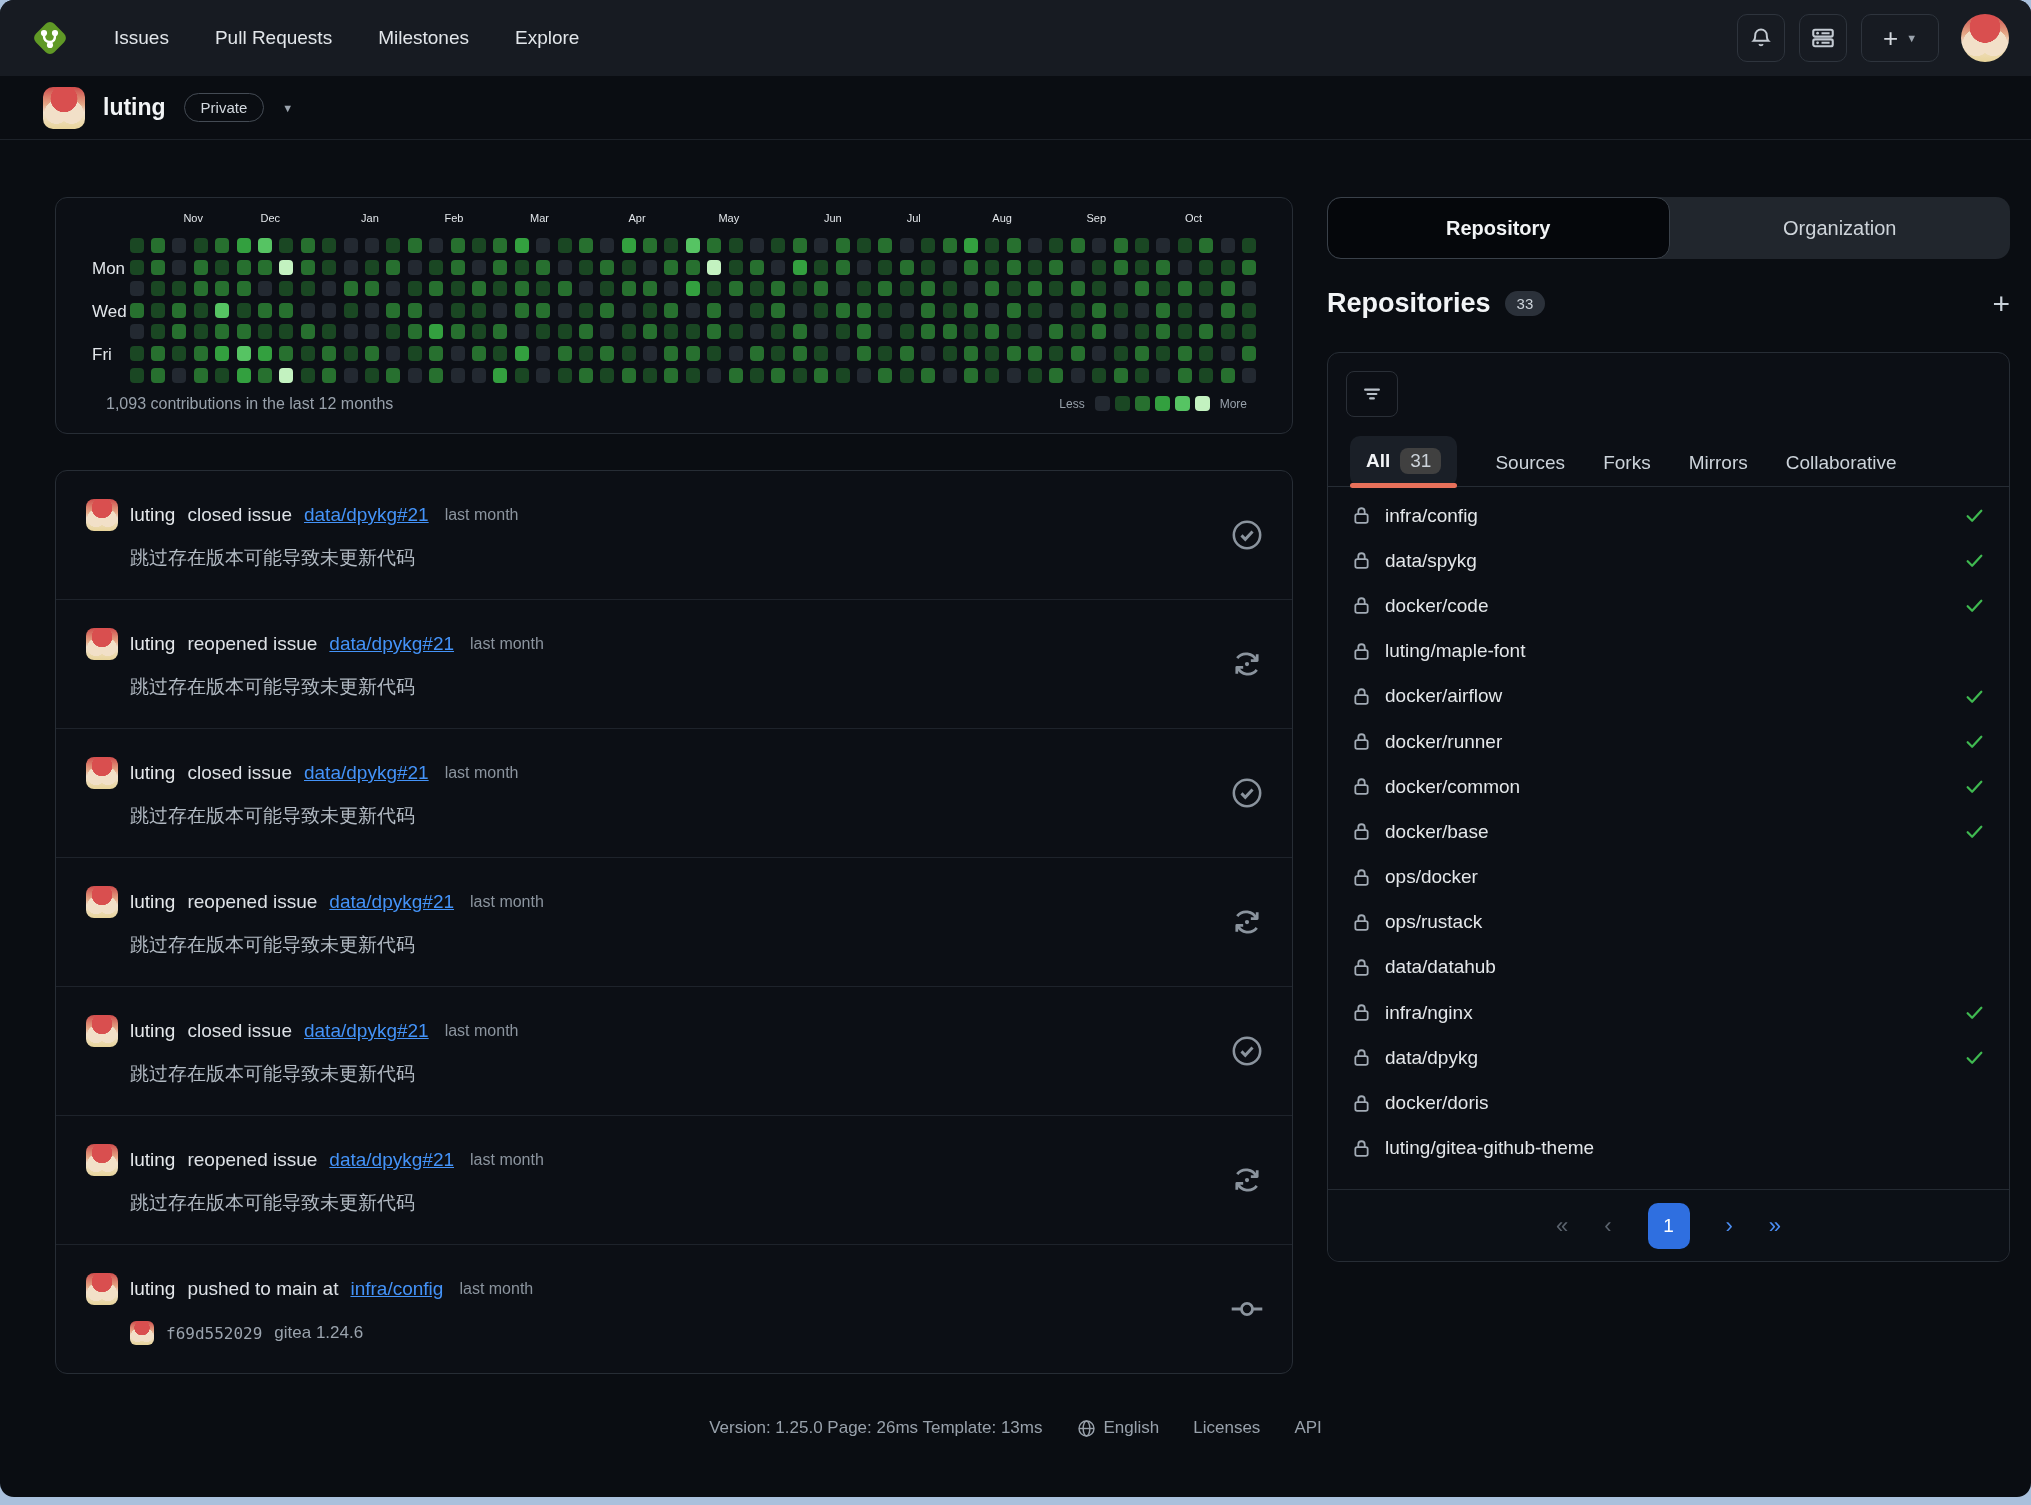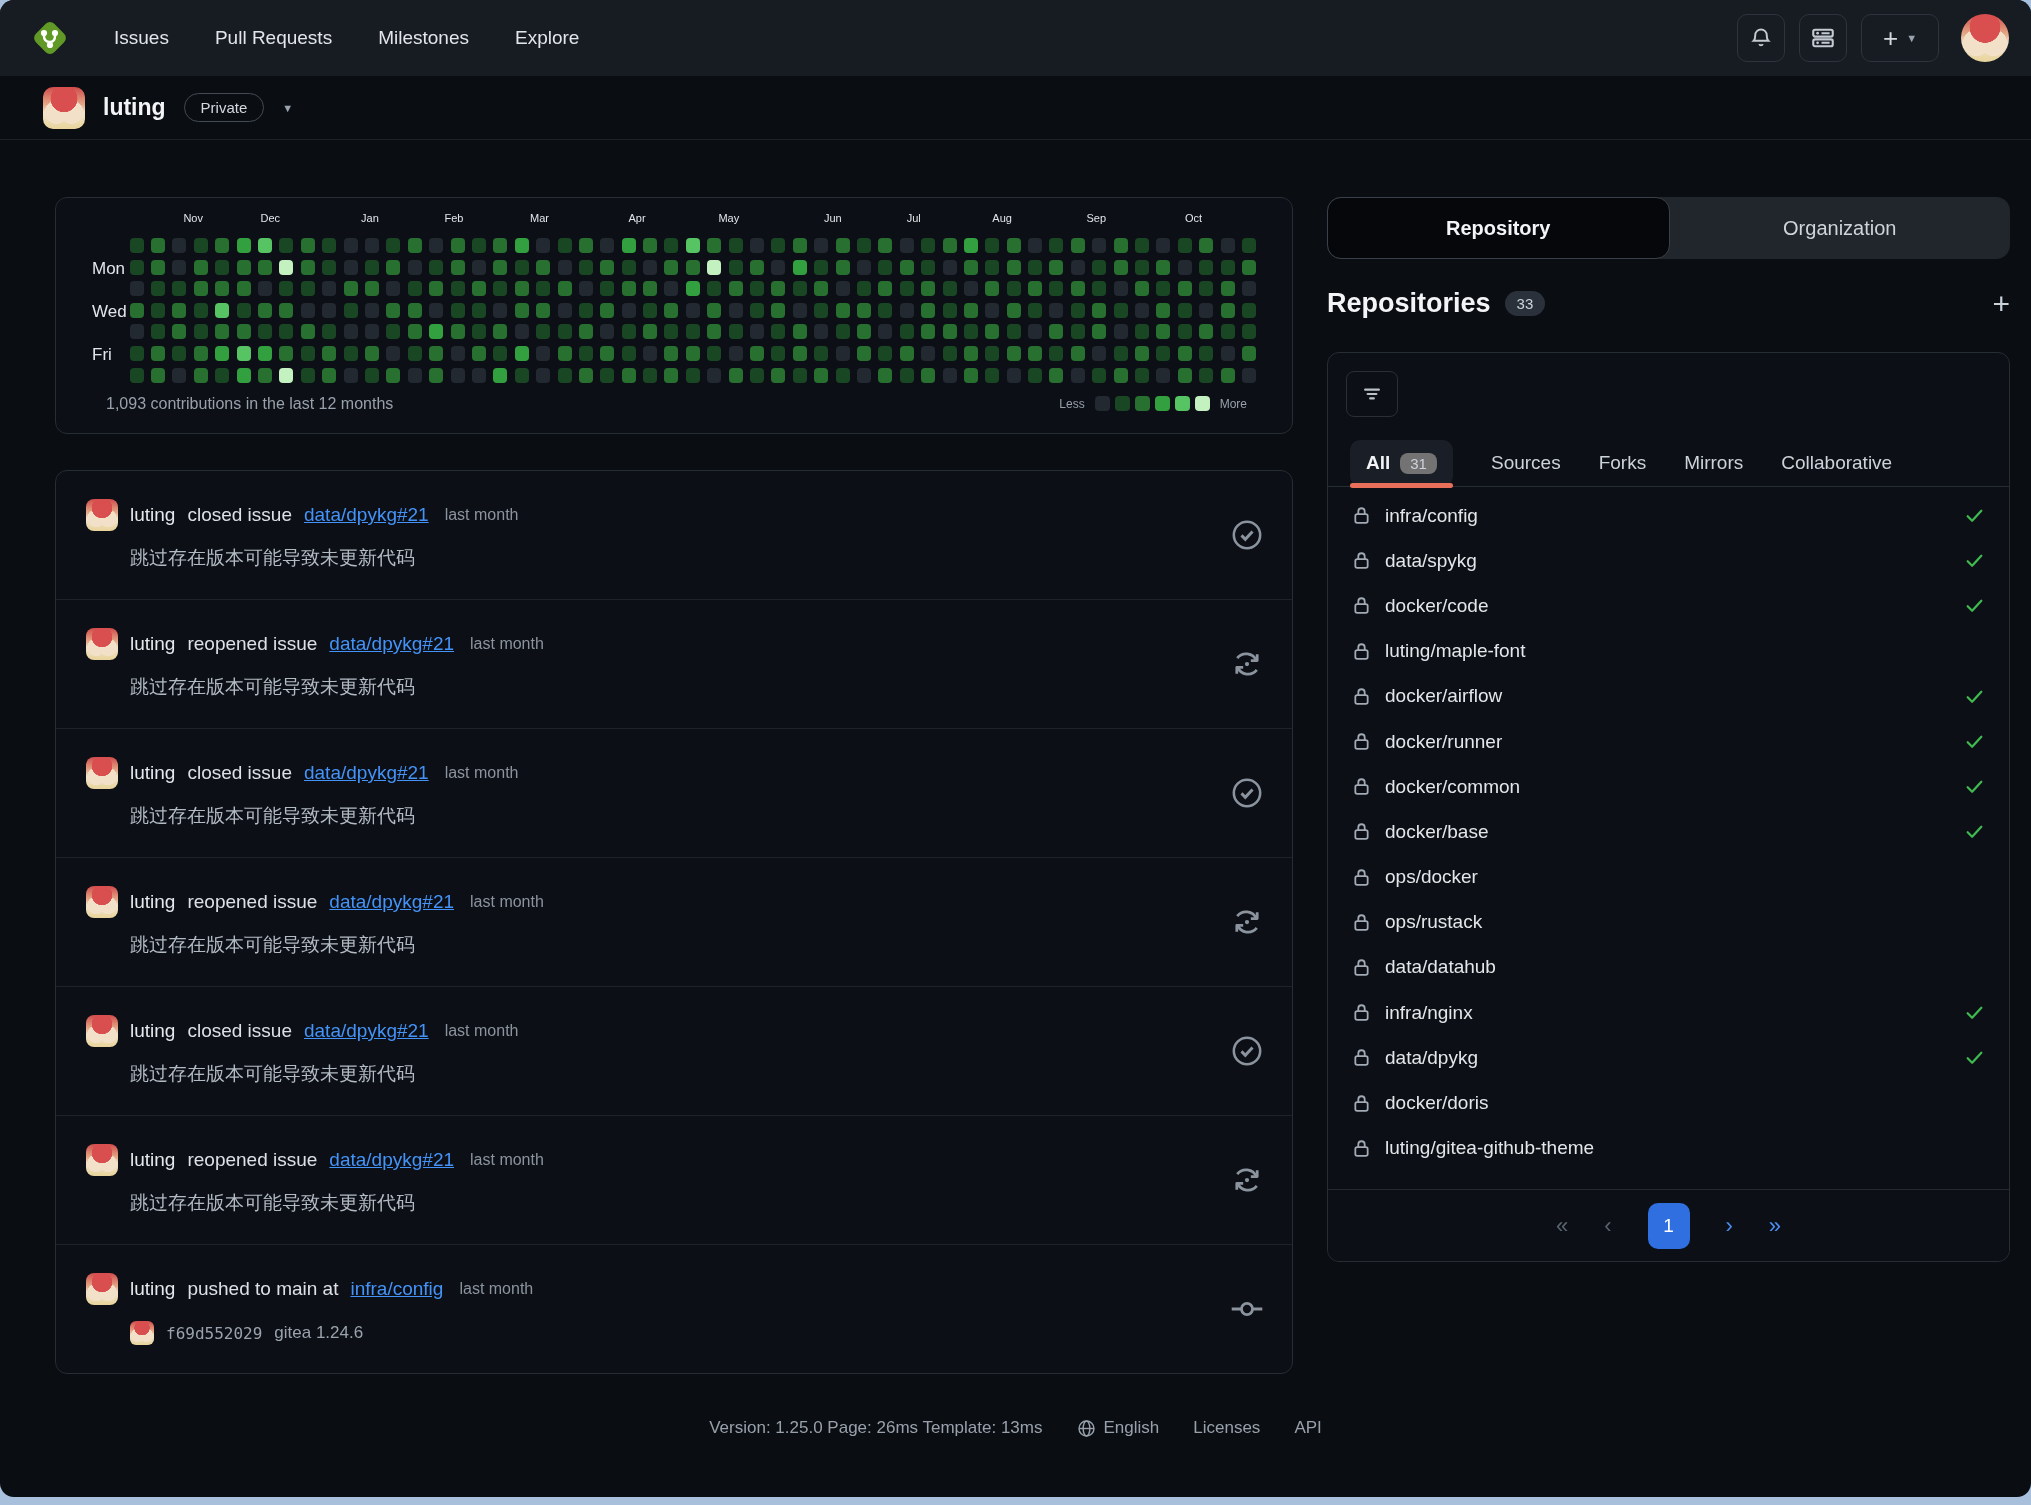--- a/index.html
+++ b/index.html
@@ -150,21 +150,21 @@
   .repo-tab { position:relative; color:#ccd3da; font-size:19px; padding:12px 0; cursor:pointer; }
   .repo-tab.active {
     background:#1a1f27; border-radius:10px; padding:12px 16px;
     color:#f2f4f6; font-weight:bold;
     display:flex; align-items:center; gap:10px;
   }
   .repo-tab.active::after {
     content:""; position:absolute; left:0; right:0; bottom:-2px; height:5px;
     background:#e8705a; border-radius:3px;
   }
-  .tab-count { background:#737373; color:#ccd3da; font-size:15px; font-weight:normal; border-radius:8px; padding:2px 10px; }
+  .tab-count { background:#404040; color:#ccd3da; font-size:19px; font-weight:normal; border-radius:8px; padding:2px 10px; }
   .repo-list { padding:6px 0 0 0; }
   .repo-row {
     display:flex; align-items:center; gap:14px;
     height:45.2px; padding:0 24px; cursor:pointer;
   }
   .repo-name { color:#e4e7ea; font-size:19px; }
   .repo-check { margin-left:auto; color:#3fb950; }
   .repo-pagination {
     position:absolute; bottom:0; left:0; right:0; height:72px;
     border-top:1px solid #242a32; border-radius:0 0 12px 12px;

